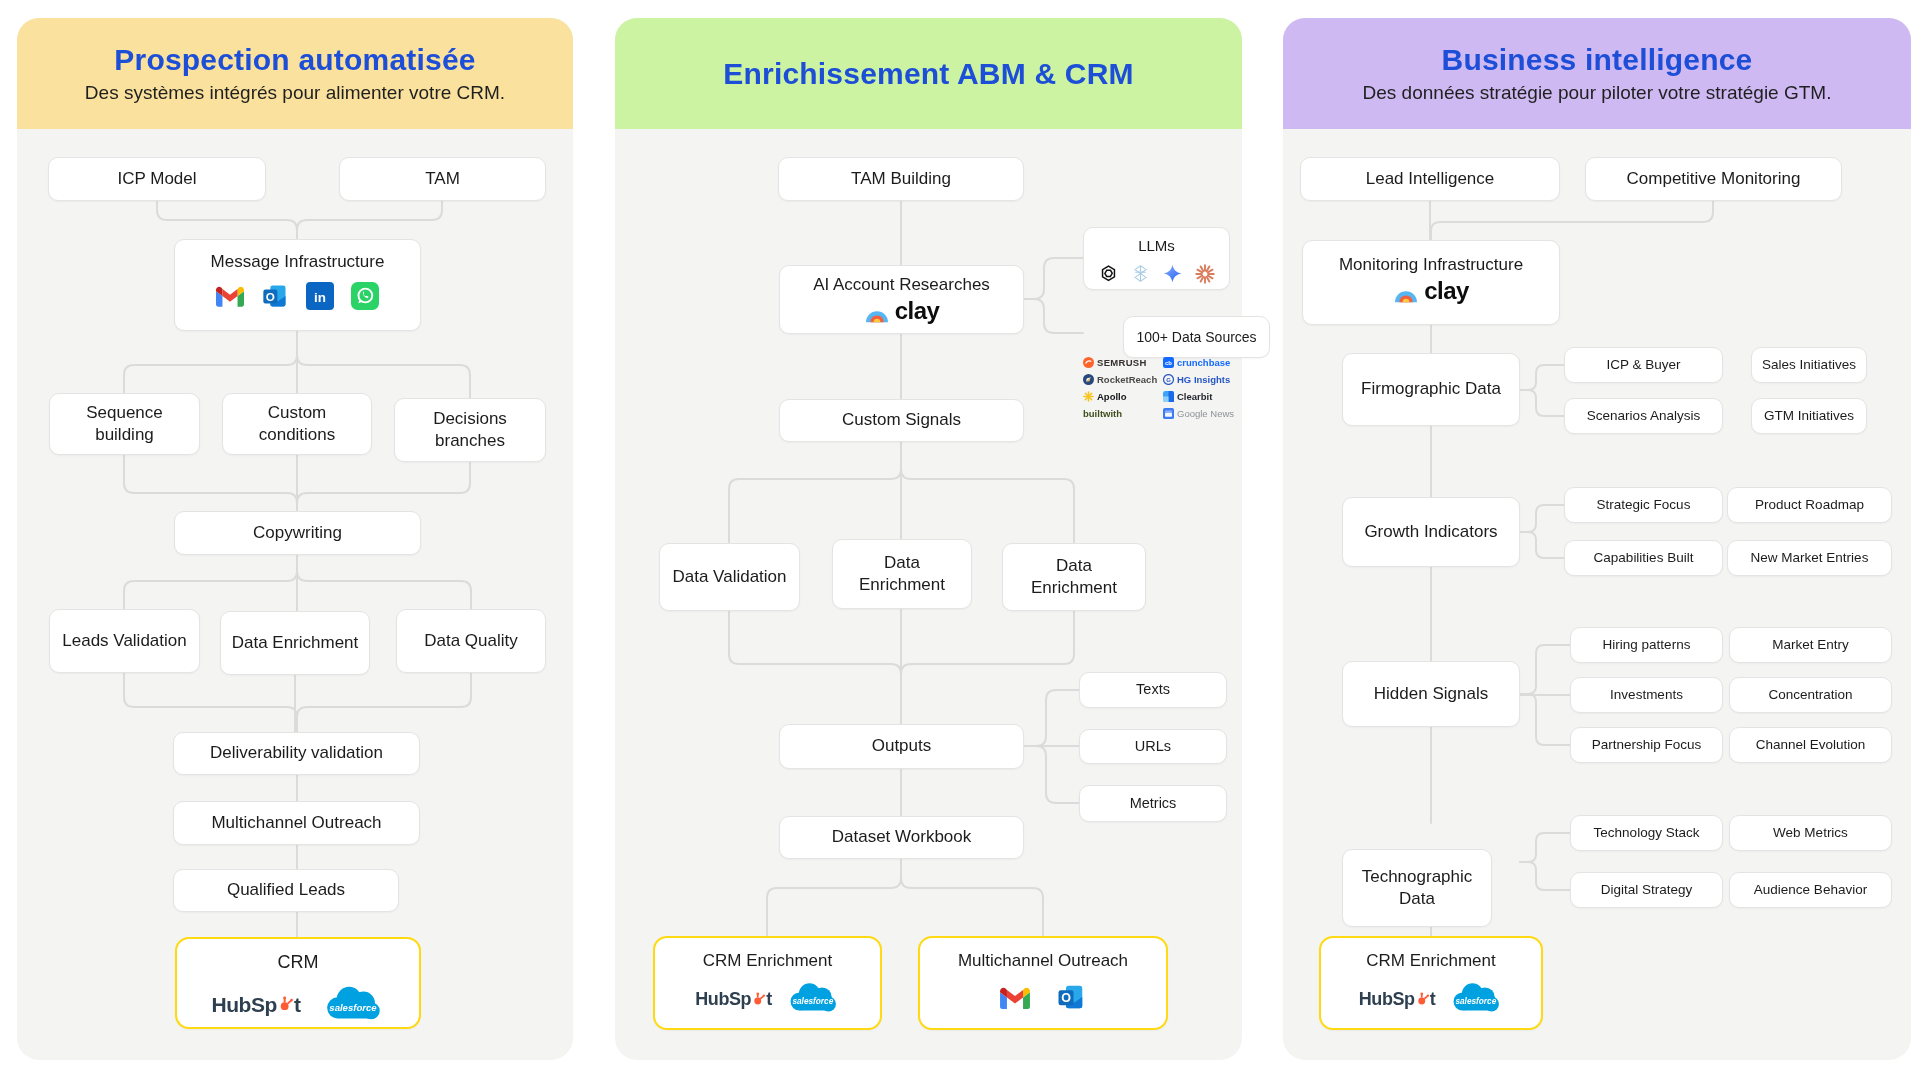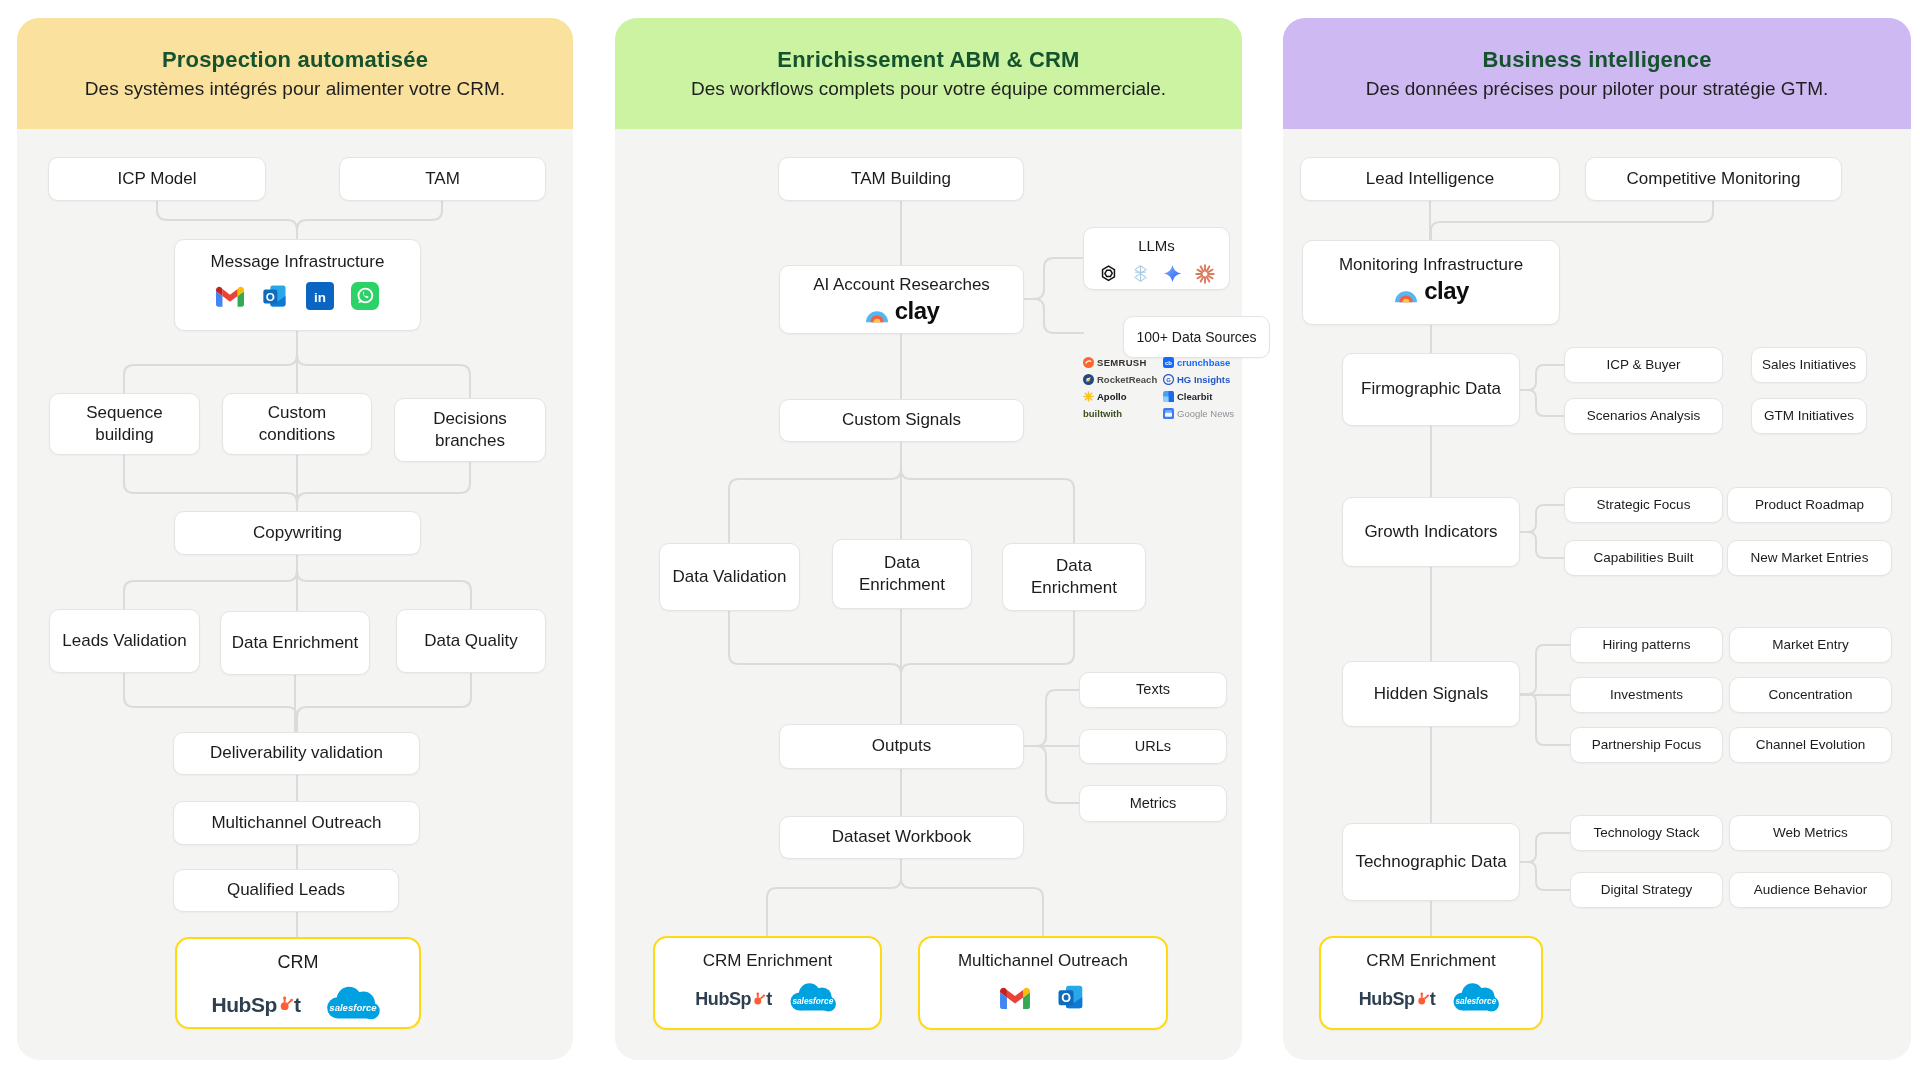--- a/index.html
+++ b/index.html
@@ -1,20 +1,20 @@
 <!DOCTYPE html>
 <html><head>
 <meta charset="utf-8">
 <style>
   html,body{margin:0;padding:0;background:#ffffff;}
   #app{position:relative;width:1920px;height:1080px;background:#ffffff;overflow:hidden;
        font-family:"Liberation Sans","DejaVu Sans",sans-serif;color:#1c1c1c;}
   .panel{position:absolute;top:18px;height:1042px;border-radius:22px;overflow:hidden;background:#F4F4F2;}
   .panel-header{height:111px;display:flex;flex-direction:column;align-items:center;justify-content:center;gap:5px;}
-  .panel-title{font-size:22px;font-weight:800;color:#14532d;letter-spacing:.2px;text-align:center;}
+  .panel-title{font-size:30px;font-weight:800;color:#1d4ed8;letter-spacing:.2px;text-align:center;}
   .panel-sub{font-size:19px;color:#1f1f1f;}
   svg.wires{position:absolute;left:0;top:0;width:1920px;height:1080px;pointer-events:none;}
   svg.wires path{fill:none;stroke:#DBDBDB;stroke-width:2;stroke-linecap:round;}
   .box{position:absolute;background:#fff;border:1.5px solid #E4E4E4;border-radius:10px;
        display:flex;align-items:center;justify-content:center;text-align:center;
        font-size:17px;line-height:1.32;padding:2px 8px;box-sizing:border-box;
        box-shadow:0 1px 2px rgba(0,0,0,.04);}
   .chip{font-size:13.5px;border-radius:10px;padding:2px 9px;}
   .stack{flex-direction:column;justify-content:flex-start;padding-top:11px;}
   .hl{border:2.5px solid #FFD911;border-radius:14px;flex-direction:column;justify-content:flex-start;padding-top:12px;}
@@ -47,27 +47,26 @@
 
   <div class="panel" style="left:17px;width:556px;">
     <div class="panel-header" style="background:#FAE29E;">
       <div class="panel-title">Prospection automatisée</div>
       <div class="panel-sub">Des systèmes intégrés pour alimenter votre CRM.</div>
     </div>
   </div>
   <div class="panel" style="left:615px;width:627px;">
     <div class="panel-header" style="background:#CBF3A2;">
       <div class="panel-title">Enrichissement ABM &amp; CRM</div>
-      <div class="panel-sub">Des workflows complets pour votre équipe commerciale.</div>
     </div>
   </div>
   <div class="panel" style="left:1283px;width:628px;">
     <div class="panel-header" style="background:#CEB9F2;">
       <div class="panel-title">Business intelligence</div>
-      <div class="panel-sub">Des données précises pour piloter pour stratégie GTM.</div>
+      <div class="panel-sub">Des données stratégie pour piloter votre stratégie GTM.</div>
     </div>
   </div>
 
   <svg class="wires">
 
     <path d="M157,201 V210 Q157,220 167,220 H287 Q297,220 297,230 V239"></path>
     <path d="M442,201 V210 Q442,220 432,220 H307 Q297,220 297,230 V239"></path>
     <path d="M297,331 V355 Q297,365 287,365 H134 Q124,365 124,375 V393"></path>
     <path d="M297,331 V393"></path>
     <path d="M297,331 V355 Q297,365 307,365 H460 Q470,365 470,375 V398"></path>
@@ -491,21 +490,21 @@
   <div class="box chip" style="left:1729px;top:677px;width:163px;height:36px;">
       <span>Concentration</span>
     </div>
   <div class="box chip" style="left:1570px;top:727px;width:153px;height:36px;">
       <span>Partnership Focus</span>
     </div>
   <div class="box chip" style="left:1729px;top:727px;width:163px;height:36px;">
       <span>Channel Evolution</span>
     </div>
 
-  <div class="box" style="left:1342px;top:823px;width:178px;height:78px;">
+  <div class="box" style="left:1342px;top:849px;width:150px;height:78px;">
       <span>Technographic Data</span>
     </div>
   <div class="box chip" style="left:1570px;top:815px;width:153px;height:36px;">
       <span>Technology Stack</span>
     </div>
   <div class="box chip" style="left:1729px;top:815px;width:163px;height:36px;">
       <span>Web Metrics</span>
     </div>
   <div class="box chip" style="left:1570px;top:872px;width:153px;height:36px;">
       <span>Digital Strategy</span>

